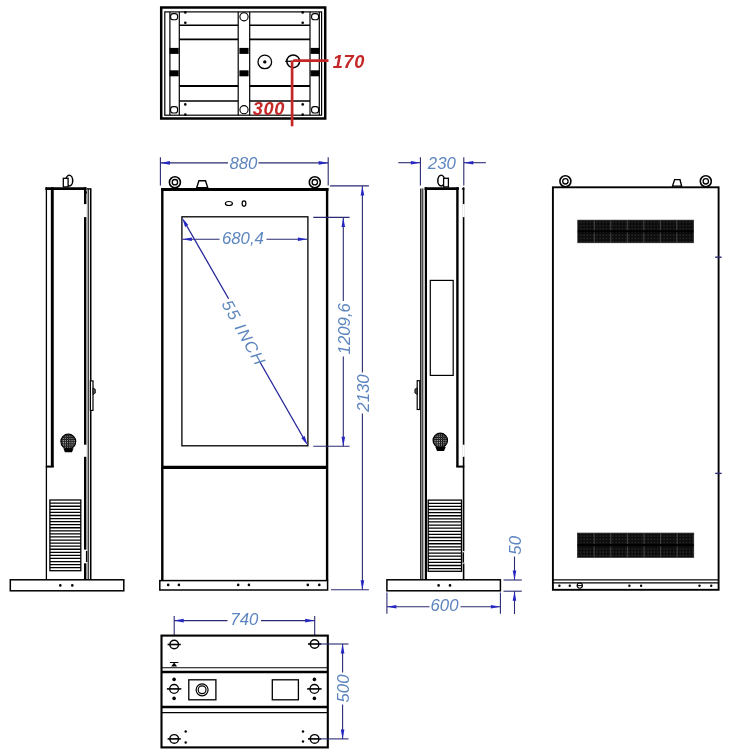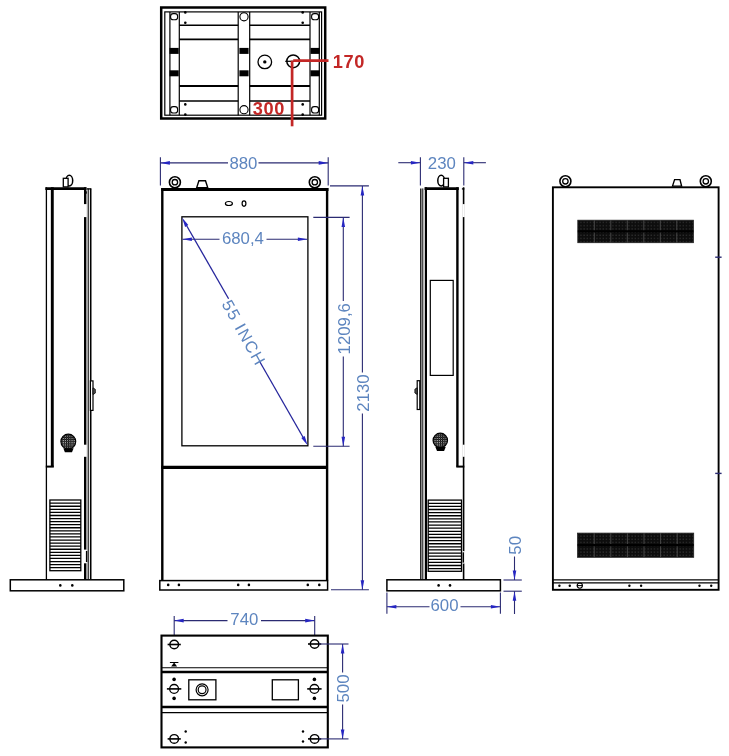--- a/index.html
+++ b/index.html
@@ -1,16 +1,16 @@
 <!DOCTYPE html>
 <html><head>
 <meta charset="utf-8">
 <style>
   html,body{margin:0;padding:0;background:#ffffff;}
-  #canvas{position:relative;width:729px;height:756px;background:#ffffff;overflow:hidden;}
+  #canvas{position:relative;width:729px;height:756px;background:#ffffff;overflow:hidden;font-style:italic;}
   svg text{font-family:"Liberation Sans",sans-serif;}
 </style>
 </head>
 <body>
 <div id="canvas">
 <svg width="729" height="756" viewBox="0 0 729 756" xmlns="http://www.w3.org/2000/svg">
 <defs>
   <pattern id="mesh" width="3.2" height="3.2" patternUnits="userSpaceOnUse">
     <rect width="3.2" height="3.2" fill="#0d0d0d"></rect>
     <rect x="1.2" y="1.2" width="1" height="1" fill="#454545"></rect>

